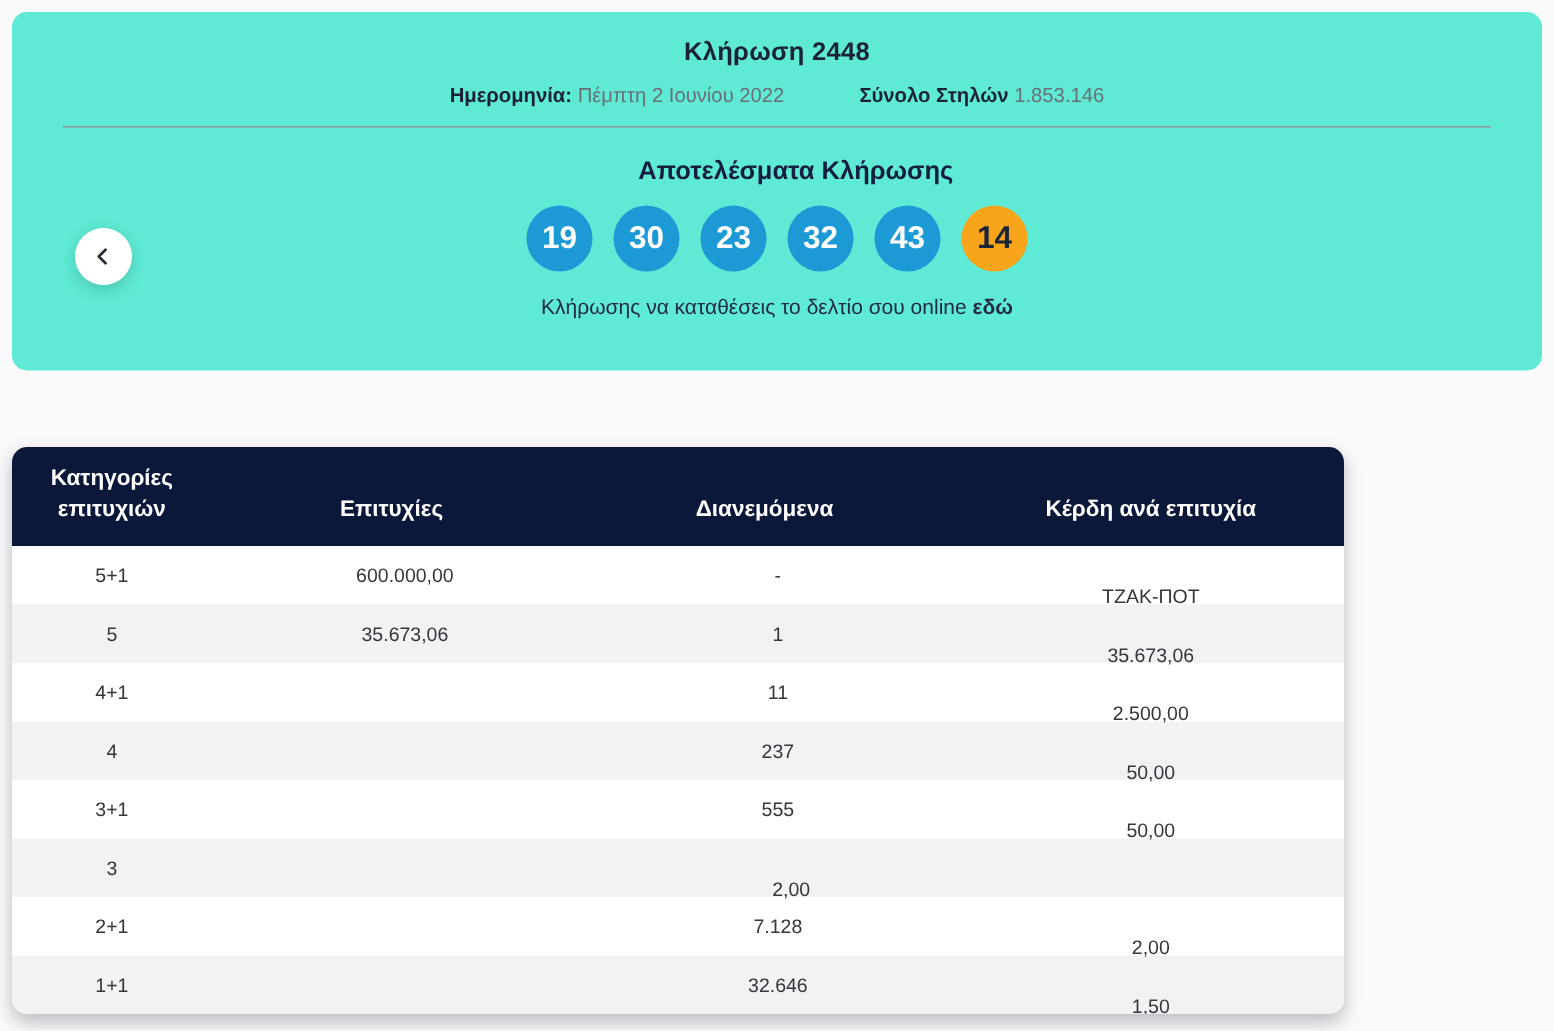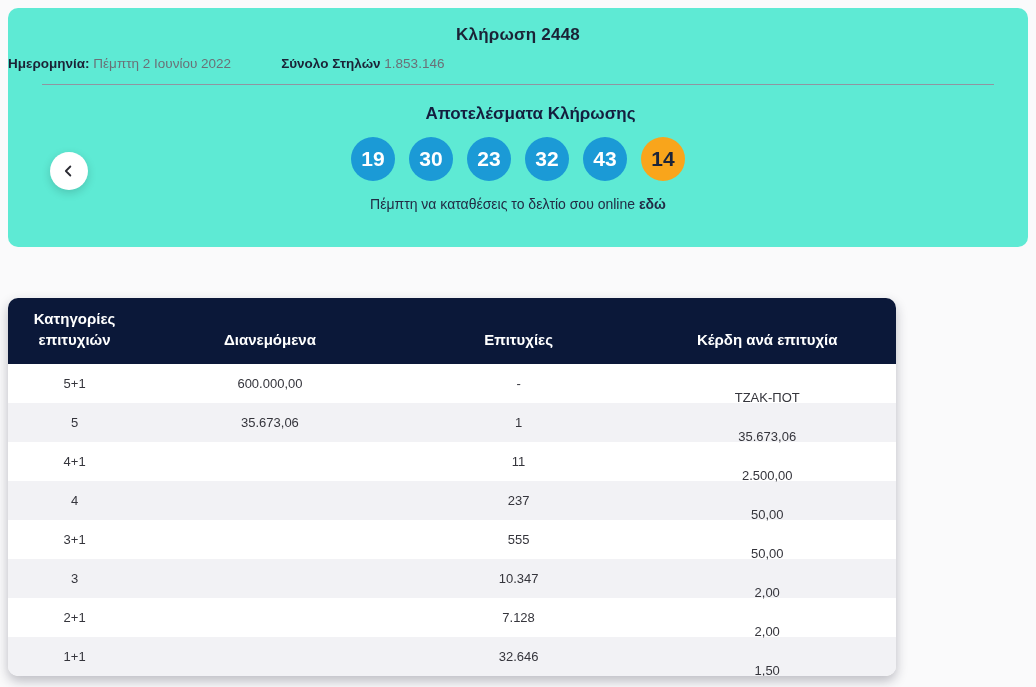--- a/index.html
+++ b/index.html
@@ -24,21 +24,21 @@
     padding-top: 17px;
     font-size: 17px;
     font-weight: bold;
     color: #1b2236;
     letter-spacing: .2px;
   }
   .meta {
     margin-top: 11px;
     font-size: 13.5px;
     display: flex;
-    justify-content: flex-start;
+    justify-content: center;
     gap: 50px;
     color: #6b7077;
   }
   .meta b { color: #1b2236; font-weight: bold; }
   .divider {
     margin: 13px 34px 0 34px;
     border-top: 1px solid #9095a0;
     height: 0;
   }
   .results-title {
@@ -152,43 +152,43 @@
   <div class="balls">
     <div class="ball blue">19</div>
     <div class="ball blue">30</div>
     <div class="ball blue">23</div>
     <div class="ball blue">32</div>
     <div class="ball blue">43</div>
     <div class="ball orange">14</div>
   </div>
 
   <p class="note">
-    <span>Πέμπτη να καταθέσεις το δελτίο σου online</span>
+    <span>Κλήρωσης να καταθέσεις το δελτίο σου online</span>
     <a>εδώ</a>
   </p>
 
   <button class="prev-btn">
     <span style="display:flex">
       <svg width="18" height="18" viewBox="0 0 20 20" fill="none">
         <polyline points="11.5,5 6.5,10 11.5,15" stroke="#2b2b33" stroke-width="2" stroke-linecap="round" stroke-linejoin="round"></polyline>
       </svg>
     </span>
   </button>
 </section>
 
 <section class="table-card">
   <div class="thead">
     <div class="th col1">
         <span>Κατηγορίες επιτυχιών</span>
       </div>
+    <div class="th col3">
+        <span>Επιτυχίες</span>
+      </div>
     <div class="th col2">
         <span>Διανεμόμενα</span>
-      </div>
-    <div class="th col3">
-        <span>Επιτυχίες</span>
       </div>
     <div class="th col4">
         <span>Κέρδη ανά επιτυχία</span>
       </div>
   </div>
 
   <div class="tbody">
     <div class="trow">
       <div class="td col1">5+1</div>
       <div class="td col2">600.000,00</div>
@@ -215,21 +215,20 @@
     </div>
     <div class="trow">
       <div class="td col1">3+1</div>
       <div class="td col2"></div>
       <div class="td col3">555</div>
       <div class="td col4">50,00</div>
     </div>
     <div class="trow">
       <div class="td col1">3</div>
       <div class="td col2"></div>
-      <div class="td col3">10.347</div>
       <div class="td col4">2,00</div>
     </div>
     <div class="trow">
       <div class="td col1">2+1</div>
       <div class="td col2"></div>
       <div class="td col3">7.128</div>
       <div class="td col4">2,00</div>
     </div>
     <div class="trow">
       <div class="td col1">1+1</div>

